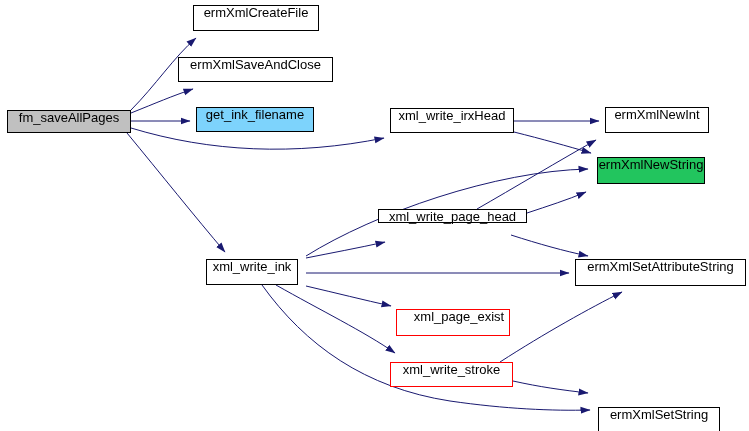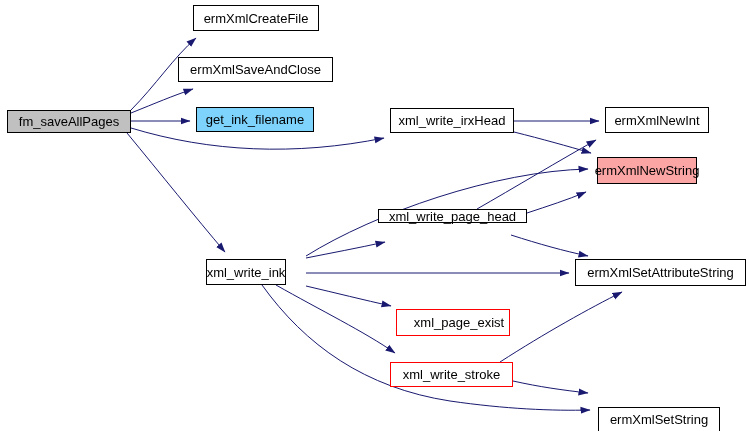--- a/index.html
+++ b/index.html
@@ -23,21 +23,20 @@
     height: 431px;
   }
   .edges-layer path {
     fill: none;
     stroke-width: 1;
   }
   .node {
     position: absolute;
     box-sizing: border-box;
     display: flex;
-    align-items: center;
     justify-content: center;
     font-size: 13px;
     line-height: 1;
     white-space: nowrap;
     cursor: pointer;
     letter-spacing: 0px;
   }
 </style>
 </head>
 <body>
@@ -82,27 +81,27 @@
       </div>
       <div class="node" style="left: 196px; top: 107px; width: 118px; height: 25px; background: #7dd3fc; border: 1px solid rgb(0, 0, 0); color: rgb(0, 0, 0);">
         <span>get_ink_filename</span>
       </div>
       <div class="node" style="left: 390px; top: 108px; width: 124px; height: 25px; background: rgb(255, 255, 255); border: 1px solid rgb(0, 0, 0); color: rgb(0, 0, 0);">
         <span>xml_write_irxHead</span>
       </div>
       <div class="node" style="left: 605px; top: 107px; width: 104px; height: 26px; background: rgb(255, 255, 255); border: 1px solid rgb(0, 0, 0); color: rgb(0, 0, 0);">
         <span>ermXmlNewInt</span>
       </div>
-      <div class="node" style="left: 597px; top: 157px; width: 100px; height: 27px; background: #fca5a5; border: 1px solid rgb(0, 0, 0); color: rgb(0, 0, 0);">
+      <div class="node" style="left: 597px; top: 157px; width: 108px; height: 27px; background: #22c55e; border: 1px solid rgb(0, 0, 0); color: rgb(0, 0, 0);">
         <span>ermXmlNewString</span>
       </div>
       <div class="node" style="left: 378px; top: 209px; width: 149px; height: 14px; background: rgb(255, 255, 255); border: 1px solid rgb(0, 0, 0); color: rgb(0, 0, 0);">
         <span>xml_write_page_head</span>
       </div>
-      <div class="node" style="left: 206px; top: 259px; width: 80px; height: 26px; background: rgb(255, 255, 255); border: 1px solid rgb(0, 0, 0); color: rgb(0, 0, 0);">
+      <div class="node" style="left: 206px; top: 259px; width: 92px; height: 26px; background: rgb(255, 255, 255); border: 1px solid rgb(0, 0, 0); color: rgb(0, 0, 0);">
         <span>xml_write_ink</span>
       </div>
       <div class="node" style="left: 575px; top: 259px; width: 171px; height: 27px; background: rgb(255, 255, 255); border: 1px solid rgb(0, 0, 0); color: rgb(0, 0, 0);">
         <span>ermXmlSetAttributeString</span>
       </div>
       <div class="node" style="left: 396px; top: 309px; width: 114px; height: 27px; background: rgb(255, 255, 255); border: 1px solid rgb(255, 0, 0); color: rgb(0, 0, 0); padding-left: 12px;">
         <span>xml_page_exist</span>
       </div>
       <div class="node" style="left: 390px; top: 362px; width: 123px; height: 25px; background: rgb(255, 255, 255); border: 1px solid rgb(255, 0, 0); color: rgb(0, 0, 0);">
         <span>xml_write_stroke</span>

